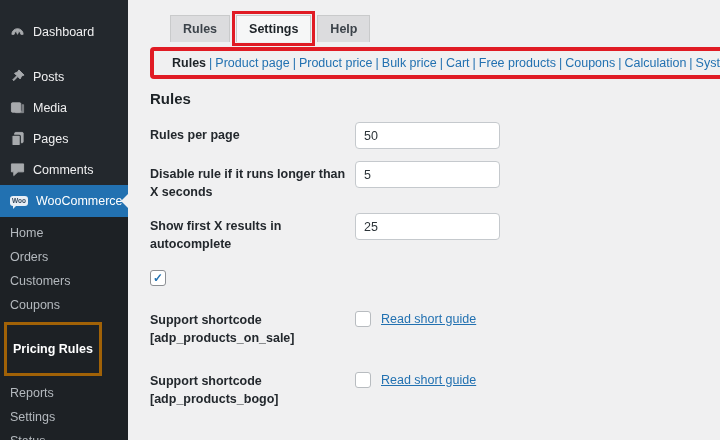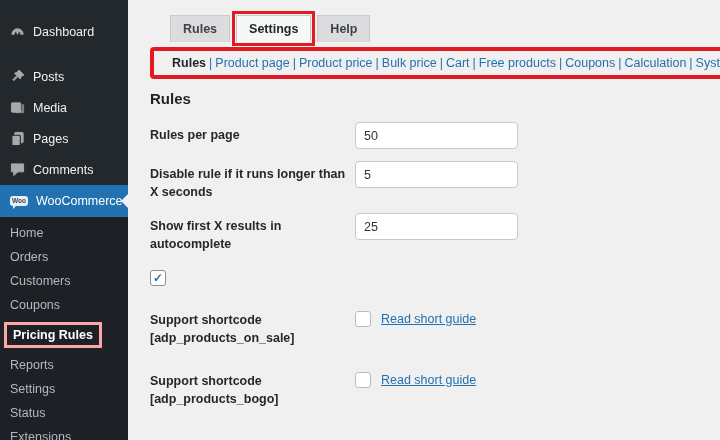--- a/index.html
+++ b/index.html
@@ -11,21 +11,21 @@
   .menu-item { display:flex; align-items:center; gap:8px; padding:8px 8px 8px 10px; cursor:pointer; color:#f0f0f1; }
   .menu-item .mi-icon { width:15px; height:15px; display:inline-flex; flex:none; }
   .menu-item .mi-icon svg { width:15px; height:15px; fill:#a7aaad; stroke:#a7aaad; }
   .menu-item.first { margin-bottom:14px; padding-top:24px; }
   .menu-item.woo { background:#2271b1; color:#fff; position:relative; padding-top:9px; padding-bottom:9px; }
   .menu-item.woo .arrow { position:absolute; right:0; top:50%; margin-top:-7px; width:0; height:0; border:7px solid transparent; border-right-color:#f0f0f1; }
   .woo-badge { background:#e8eef5; color:#34495e; font-size:6.5px; font-weight:bold; padding:2px 2px; border-radius:3px; line-height:1; position:relative; flex:none; }
   .woo-badge::after { content:""; position:absolute; left:3px; bottom:-3px; border:3px solid transparent; border-top-color:#e8eef5; border-left-color:#e8eef5; width:0; height:0; }
   .submenu { background:#1d2125; padding:4px 0 8px 0; }
   .submenu-item { display:block; padding:5px 8px 5px 10px; color:#b4b9be; cursor:pointer; font-size:12.5px; }
-  .submenu-item .current-wrap { color:#fff; font-weight:bold; border:3px solid #fca5a5; padding:3px 6px; display:inline-block; margin-left:-6px; background:#1d2125; }
+  .submenu-item .current-wrap { color:#fff; font-weight:bold; border:3px solid #a16207; padding:17px 6px; display:inline-block; margin-left:-6px; background:#1d2125; }
 
   
   .main { flex:1; padding:15px 4px 0 22px; }
 
   
   .tabs { display:flex; gap:6px; margin-left:20px; align-items:flex-end; }
   .tab { background:#dcdcde; border:1px solid #c9cacb; border-bottom:none; padding:6px 12px; font-size:12.5px; font-weight:600; color:#3c434a; cursor:pointer; display:flex; align-items:center; gap:6px; white-space:nowrap; }
   .tab.active { background:#f6f7f7; font-weight:bold; color:#1d2327; outline:3px solid #e01b24; outline-offset:1px; position:relative; z-index:2; }
   .lock-icon svg { width:13px; height:13px; display:block; }
 
@@ -35,21 +35,21 @@
   .subnav a { color:#2271b1; text-decoration:none; cursor:pointer; }
   .subnav .sep { color:#2271b1; margin:0 3px; }
 
   
   .page-title { font-size:15px; font-weight:bold; color:#1d2327; margin:11px 0 14px 0; }
   .form-row { display:flex; margin-bottom:11px; align-items:flex-start; }
   .form-row.cb-row { margin-bottom:20px; }
   .f-label { width:205px; min-width:205px; font-size:12.5px; font-weight:bold; color:#23282d; line-height:1.45; padding-top:5px; }
   .f-label .code-line { display:block; }
   .f-field { display:flex; align-items:center; gap:10px; padding-top:1px; }
-  .text-input { width:163px; height:27px; border:1px solid #c5c9cd; border-radius:4px; background:#fff; font-family:"Liberation Sans",sans-serif; font-size:12.5px; color:#2c3338; padding:0 8px; }
+  .text-input { width:145px; height:27px; border:1px solid #c5c9cd; border-radius:4px; background:#fff; font-family:"Liberation Sans",sans-serif; font-size:12.5px; color:#2c3338; padding:0 8px; }
   .checkbox { width:16px; height:16px; border:1px solid #b8bcc0; border-radius:3px; background:#fff; display:inline-flex; align-items:center; justify-content:center; cursor:pointer; margin-top:4px; color:transparent; font-size:12px; font-weight:bold; flex:none; }
   .checkbox.checked { color:#2271b1; border-color:#8c8f94; }
   .guide-link { font-size:12.5px; color:#2271b1; text-decoration:underline; cursor:pointer; margin-top:4px; }
 </style>
 </head>
 <body>
 
 <aside class="sidebar">
   <div class="menu-item first">
     <span class="mi-icon">

